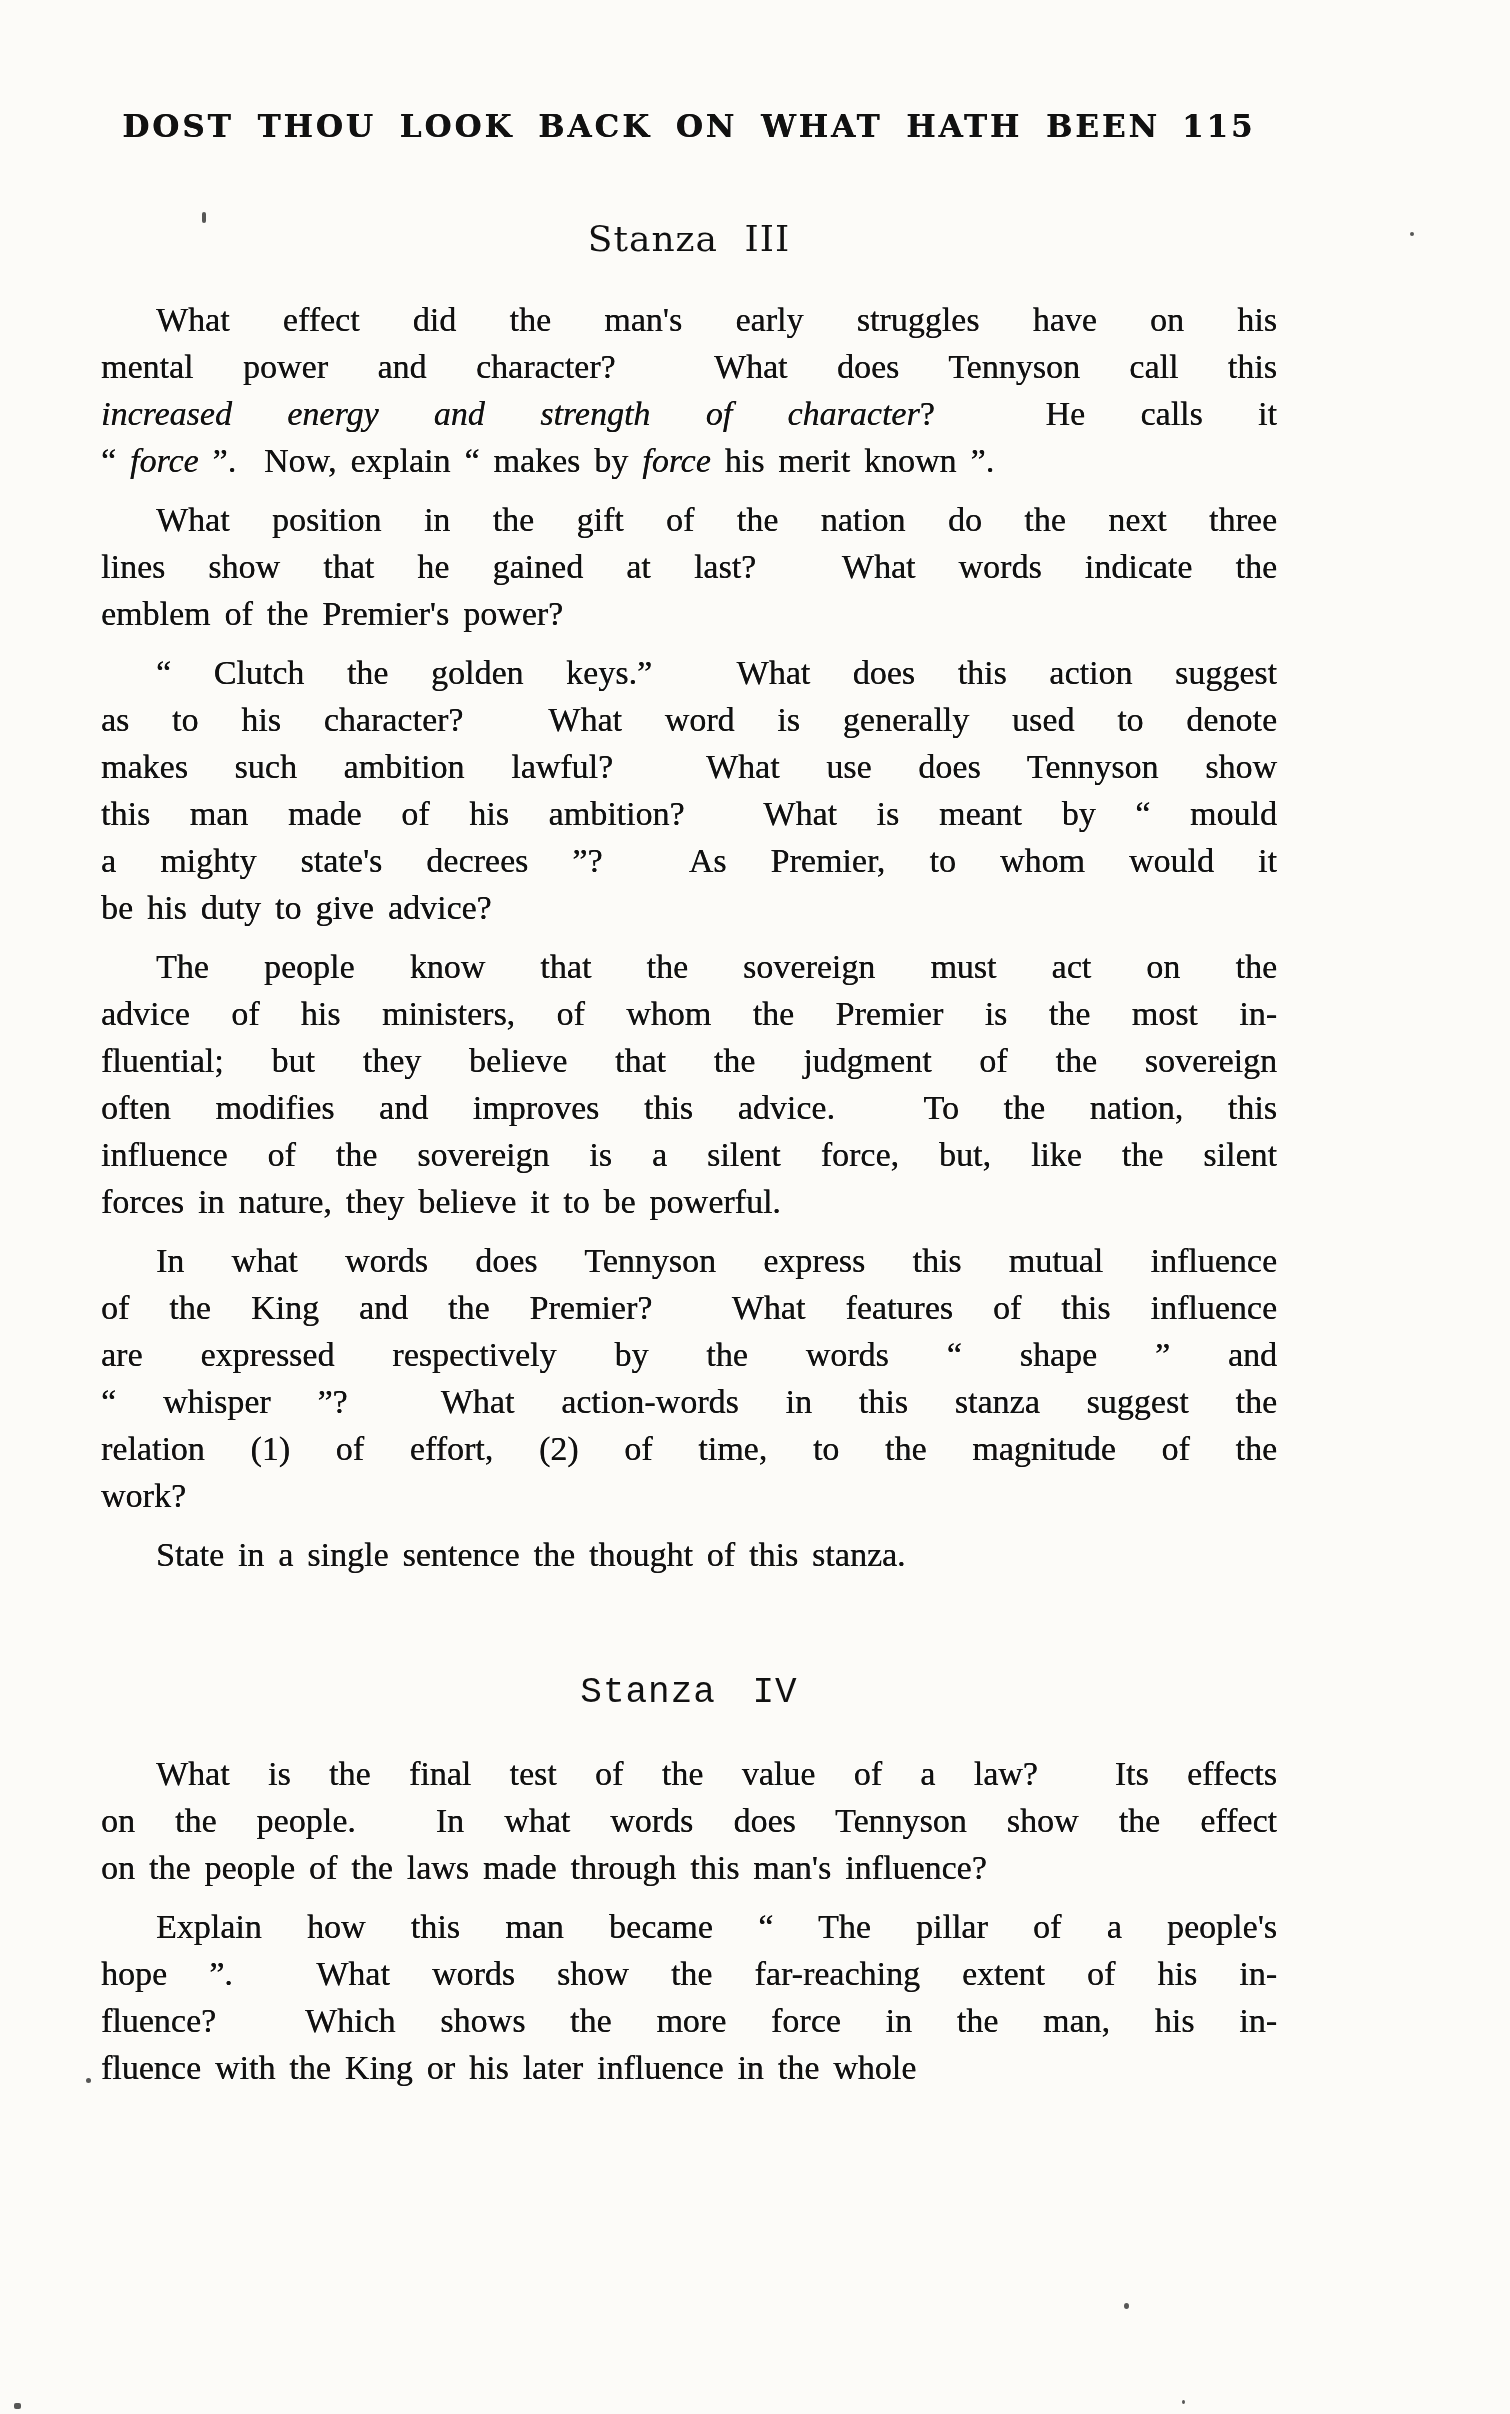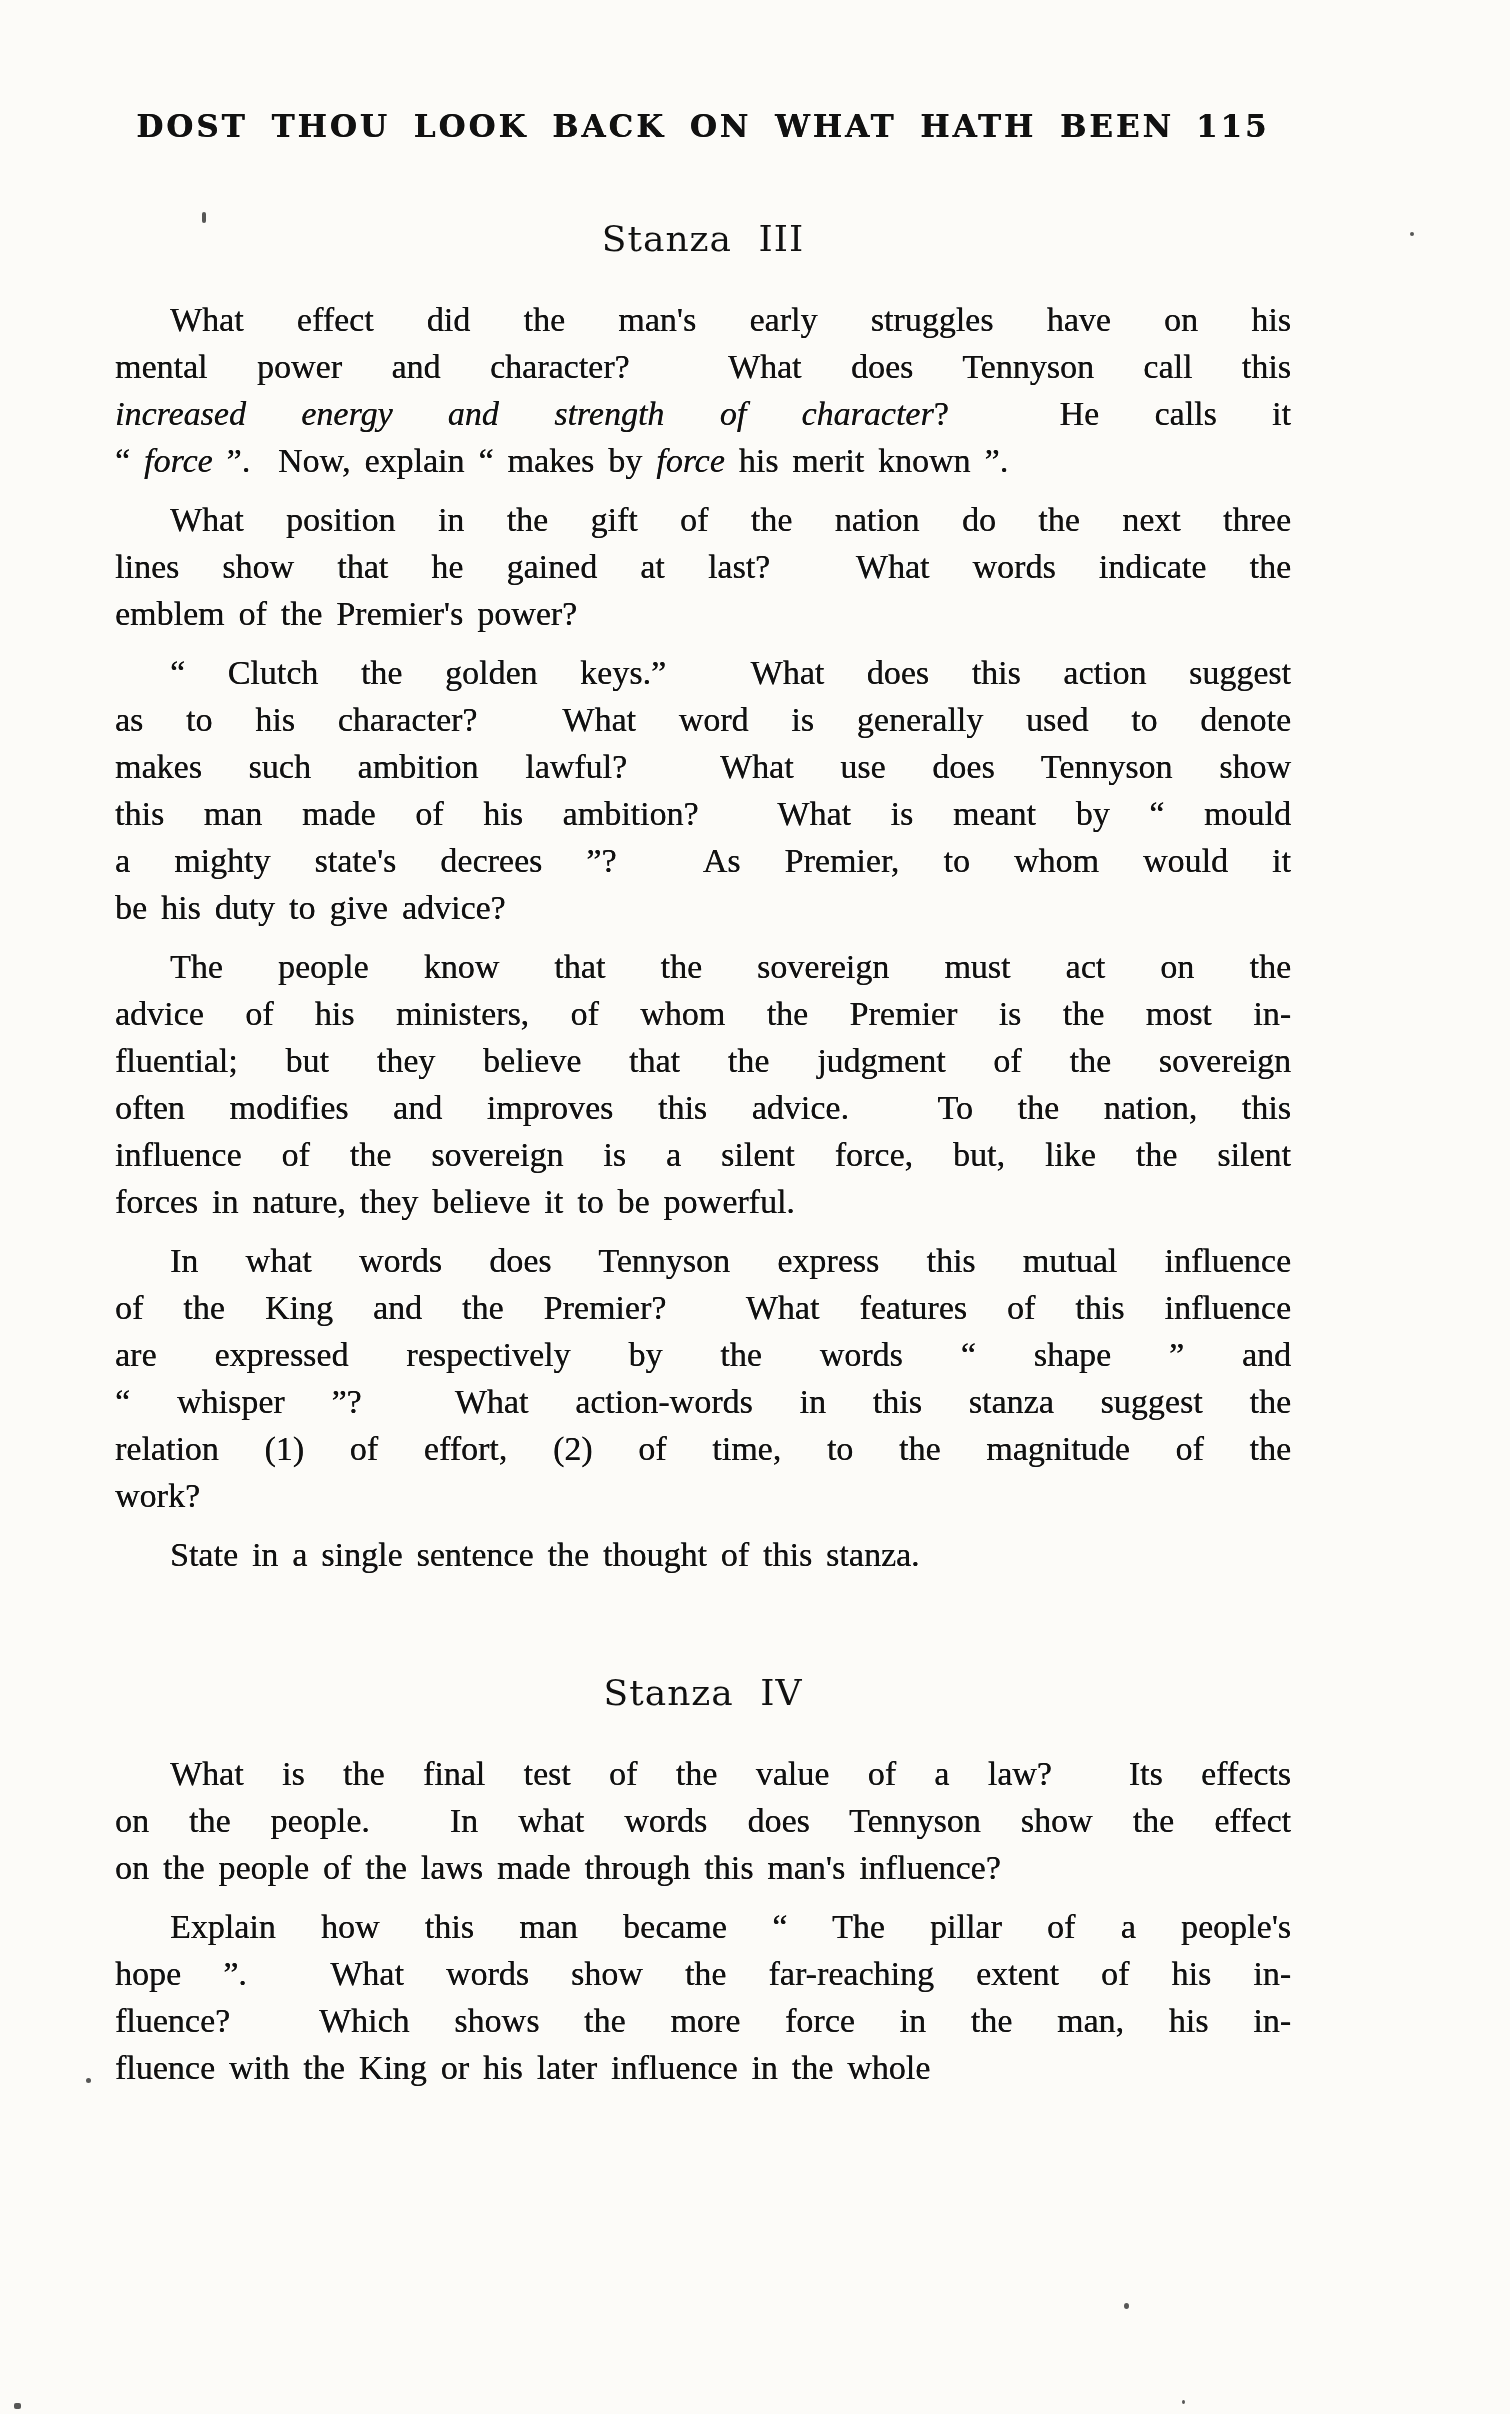--- a/index.html
+++ b/index.html
@@ -7,21 +7,21 @@
     width: 1510px;
     height: 2414px;
     position: relative;
     background: #fcfbf8;
     font-family: "DejaVu Serif", serif;
     color: #111;
     overflow: hidden;
   }
   .content {
     position: absolute;
-    left: 115px;
+    left: 101px;
     top: 0;
     width: 1176px;
   }
   .running-head {
     margin-top: 106px;
     text-align: center;
     font-size: 31px;
     font-weight: 700;
     letter-spacing: 3px;
     word-spacing: 10px;
@@ -32,21 +32,21 @@
   .running-head .pagenum { margin-left: 22px; }
   .stanza-heading {
     text-align: center;
     font-size: 36px;
     line-height: 54px;
     font-weight: 400;
     word-spacing: 14px;
     letter-spacing: 1px;
   }
   .sec-3 .stanza-heading { margin-top: 66px; }
-  .sec-4 .stanza-heading { margin-top: 88px; }
+  .sec-4 .stanza-heading { margin-top: 88px; font-family: Liberation Mono, monospace; }
   .paragraphs .paragraph { margin-top: 12px; }
   .paragraphs .paragraph:first-child { margin-top: 30px; }
   .line {
     font-size: 34px;
     line-height: 47px;
     white-space: pre-wrap;
     word-spacing: 0.16em;
     text-align: justify;
     text-align-last: justify;
     text-shadow: 0.25px 0.25px 0 currentColor;

